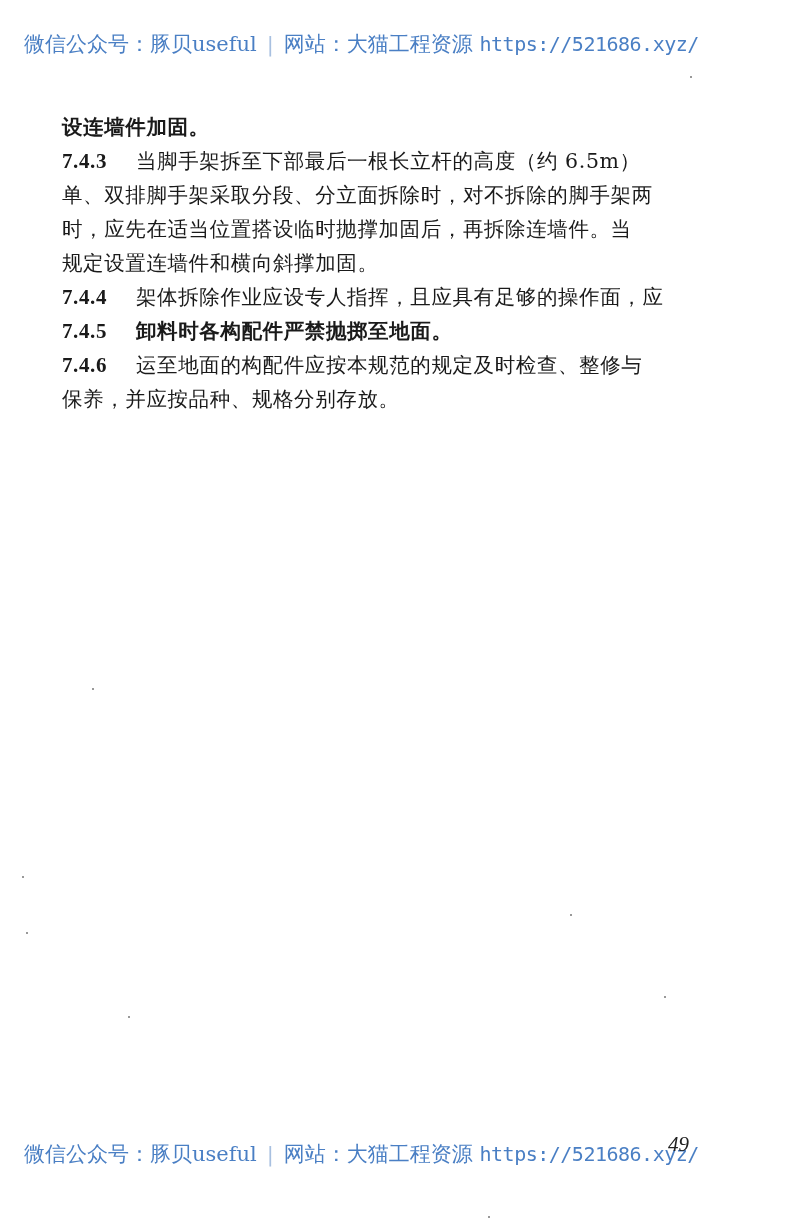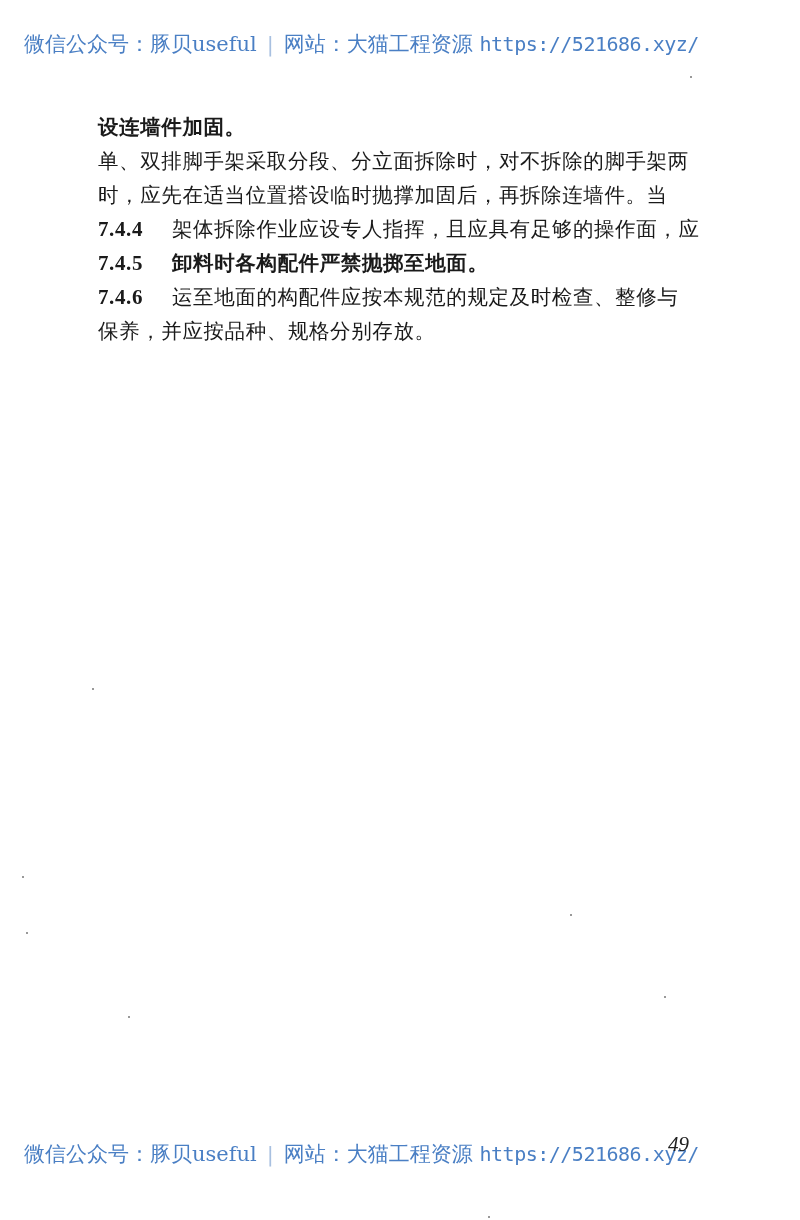--- a/index.html
+++ b/index.html
@@ -34,21 +34,20 @@
     .watermark .url {
       font-family: "DejaVu Sans Mono", "Liberation Mono", monospace;
       font-size: 20px;
       letter-spacing: -0.5px;
     }
     .content {
       position: absolute;
       left: 62px;
       top: 110px;
       width: 680px;
-      margin-left: 36px;
     }
     .line {
       font-size: 20.5px;
       line-height: 34px;
       height: 34px;
       white-space: nowrap;
       letter-spacing: 0.6px;
     }
     .bold {
       font-weight: bold;
@@ -84,24 +83,30 @@
 <div class="watermark top">
   <span>微信公众号：豚贝useful</span><span class="sep">|</span><span>网站：大猫工程资源</span>
   <span class="url">https://521686.xyz/</span>
 </div>
 
 <div class="content">
   <div class="line bold">
     <span>设连墙件加固。</span>
   </div>
   <div class="line">
+    <span class="clause-num">7.4.3</span><span>当脚手架拆至下部最后一根长立杆的高度（约 6.5m）</span>
+  </div>
+  <div class="line">
     <span>单、双排脚手架采取分段、分立面拆除时，对不拆除的脚手架两</span>
   </div>
   <div class="line">
     <span>时，应先在适当位置搭设临时抛撑加固后，再拆除连墙件。当</span>
+  </div>
+  <div class="line">
+    <span>规定设置连墙件和横向斜撑加固。</span>
   </div>
   <div class="line">
     <span class="clause-num">7.4.4</span><span>架体拆除作业应设专人指挥，且应具有足够的操作面，应</span>
   </div>
   <div class="line bold">
     <span class="clause-num">7.4.5</span><span>卸料时各构配件严禁抛掷至地面。</span>
   </div>
   <div class="line">
     <span class="clause-num">7.4.6</span><span>运至地面的构配件应按本规范的规定及时检查、整修与</span>
   </div>

